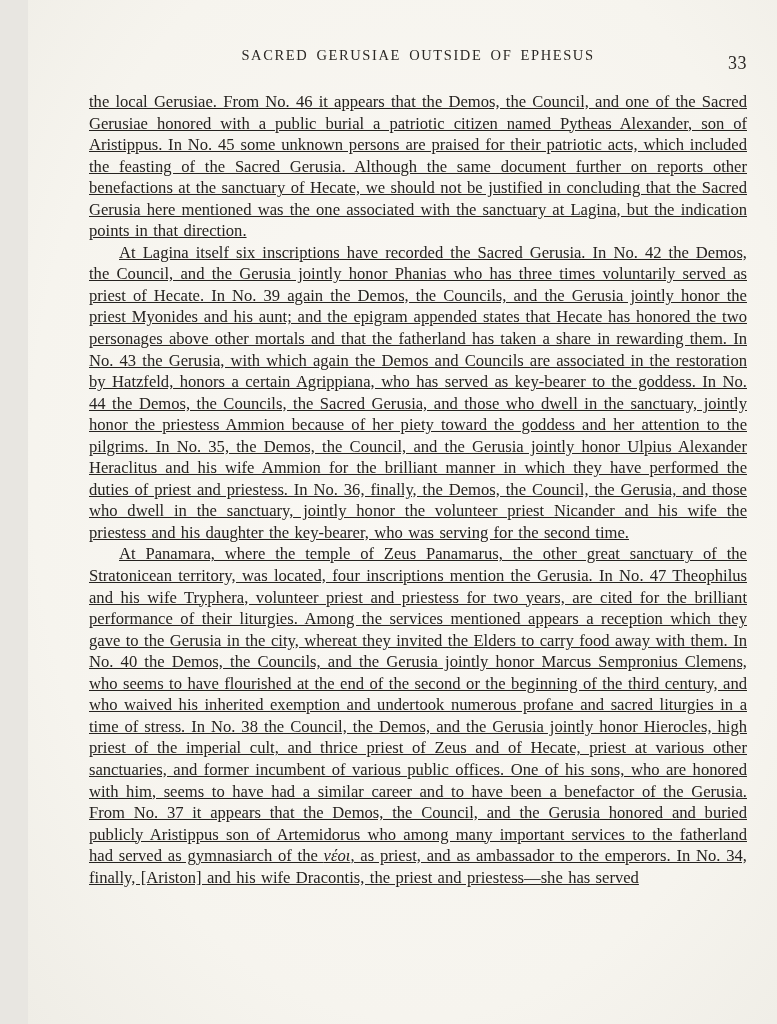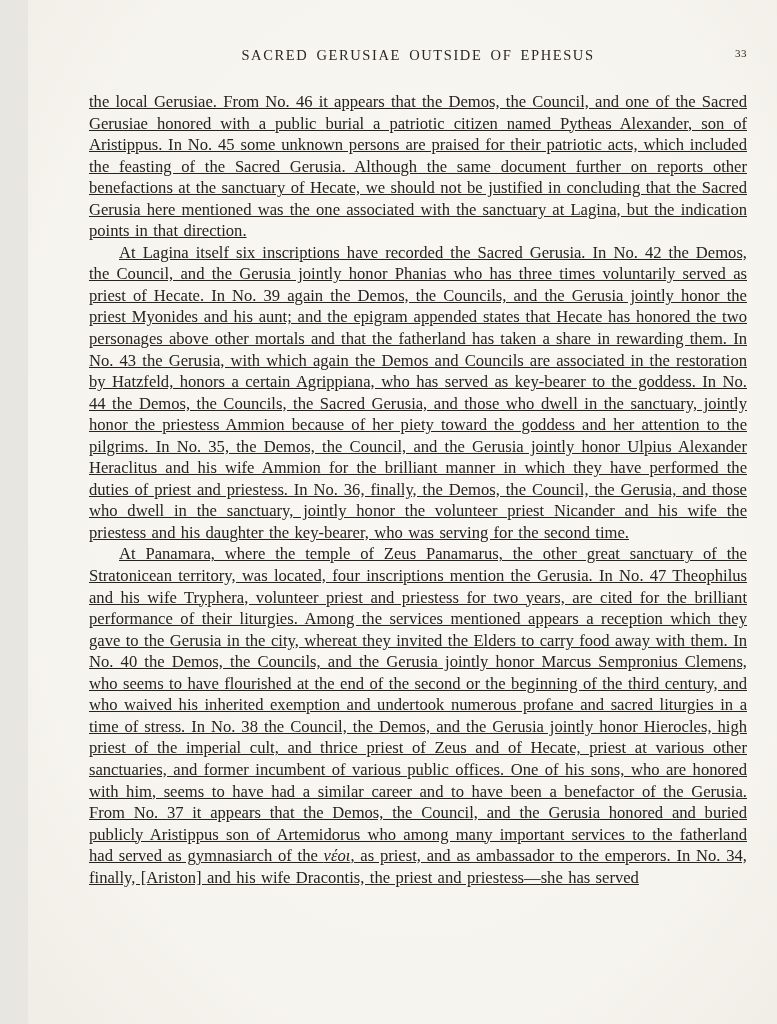--- a/index.html
+++ b/index.html
@@ -30,22 +30,22 @@
     text-align: center;
     font-size: 14.5px;
     letter-spacing: 1.6px;
     word-spacing: 3px;
     white-space: nowrap;
     color: #2b2825;
   }
   .page-number {
     position: absolute;
     right: 0;
-    top: 0;
-    font-size: 11px;
+    top: 6px;
+    font-size: 18px;
     letter-spacing: 0.5px;
     color: #2b2825;
   }
   .page-body {
     font-size: 16.6px;
     line-height: 21.55px;
     text-align: justify;
     word-spacing: 1.2px;
     text-decoration: underline;
   }

